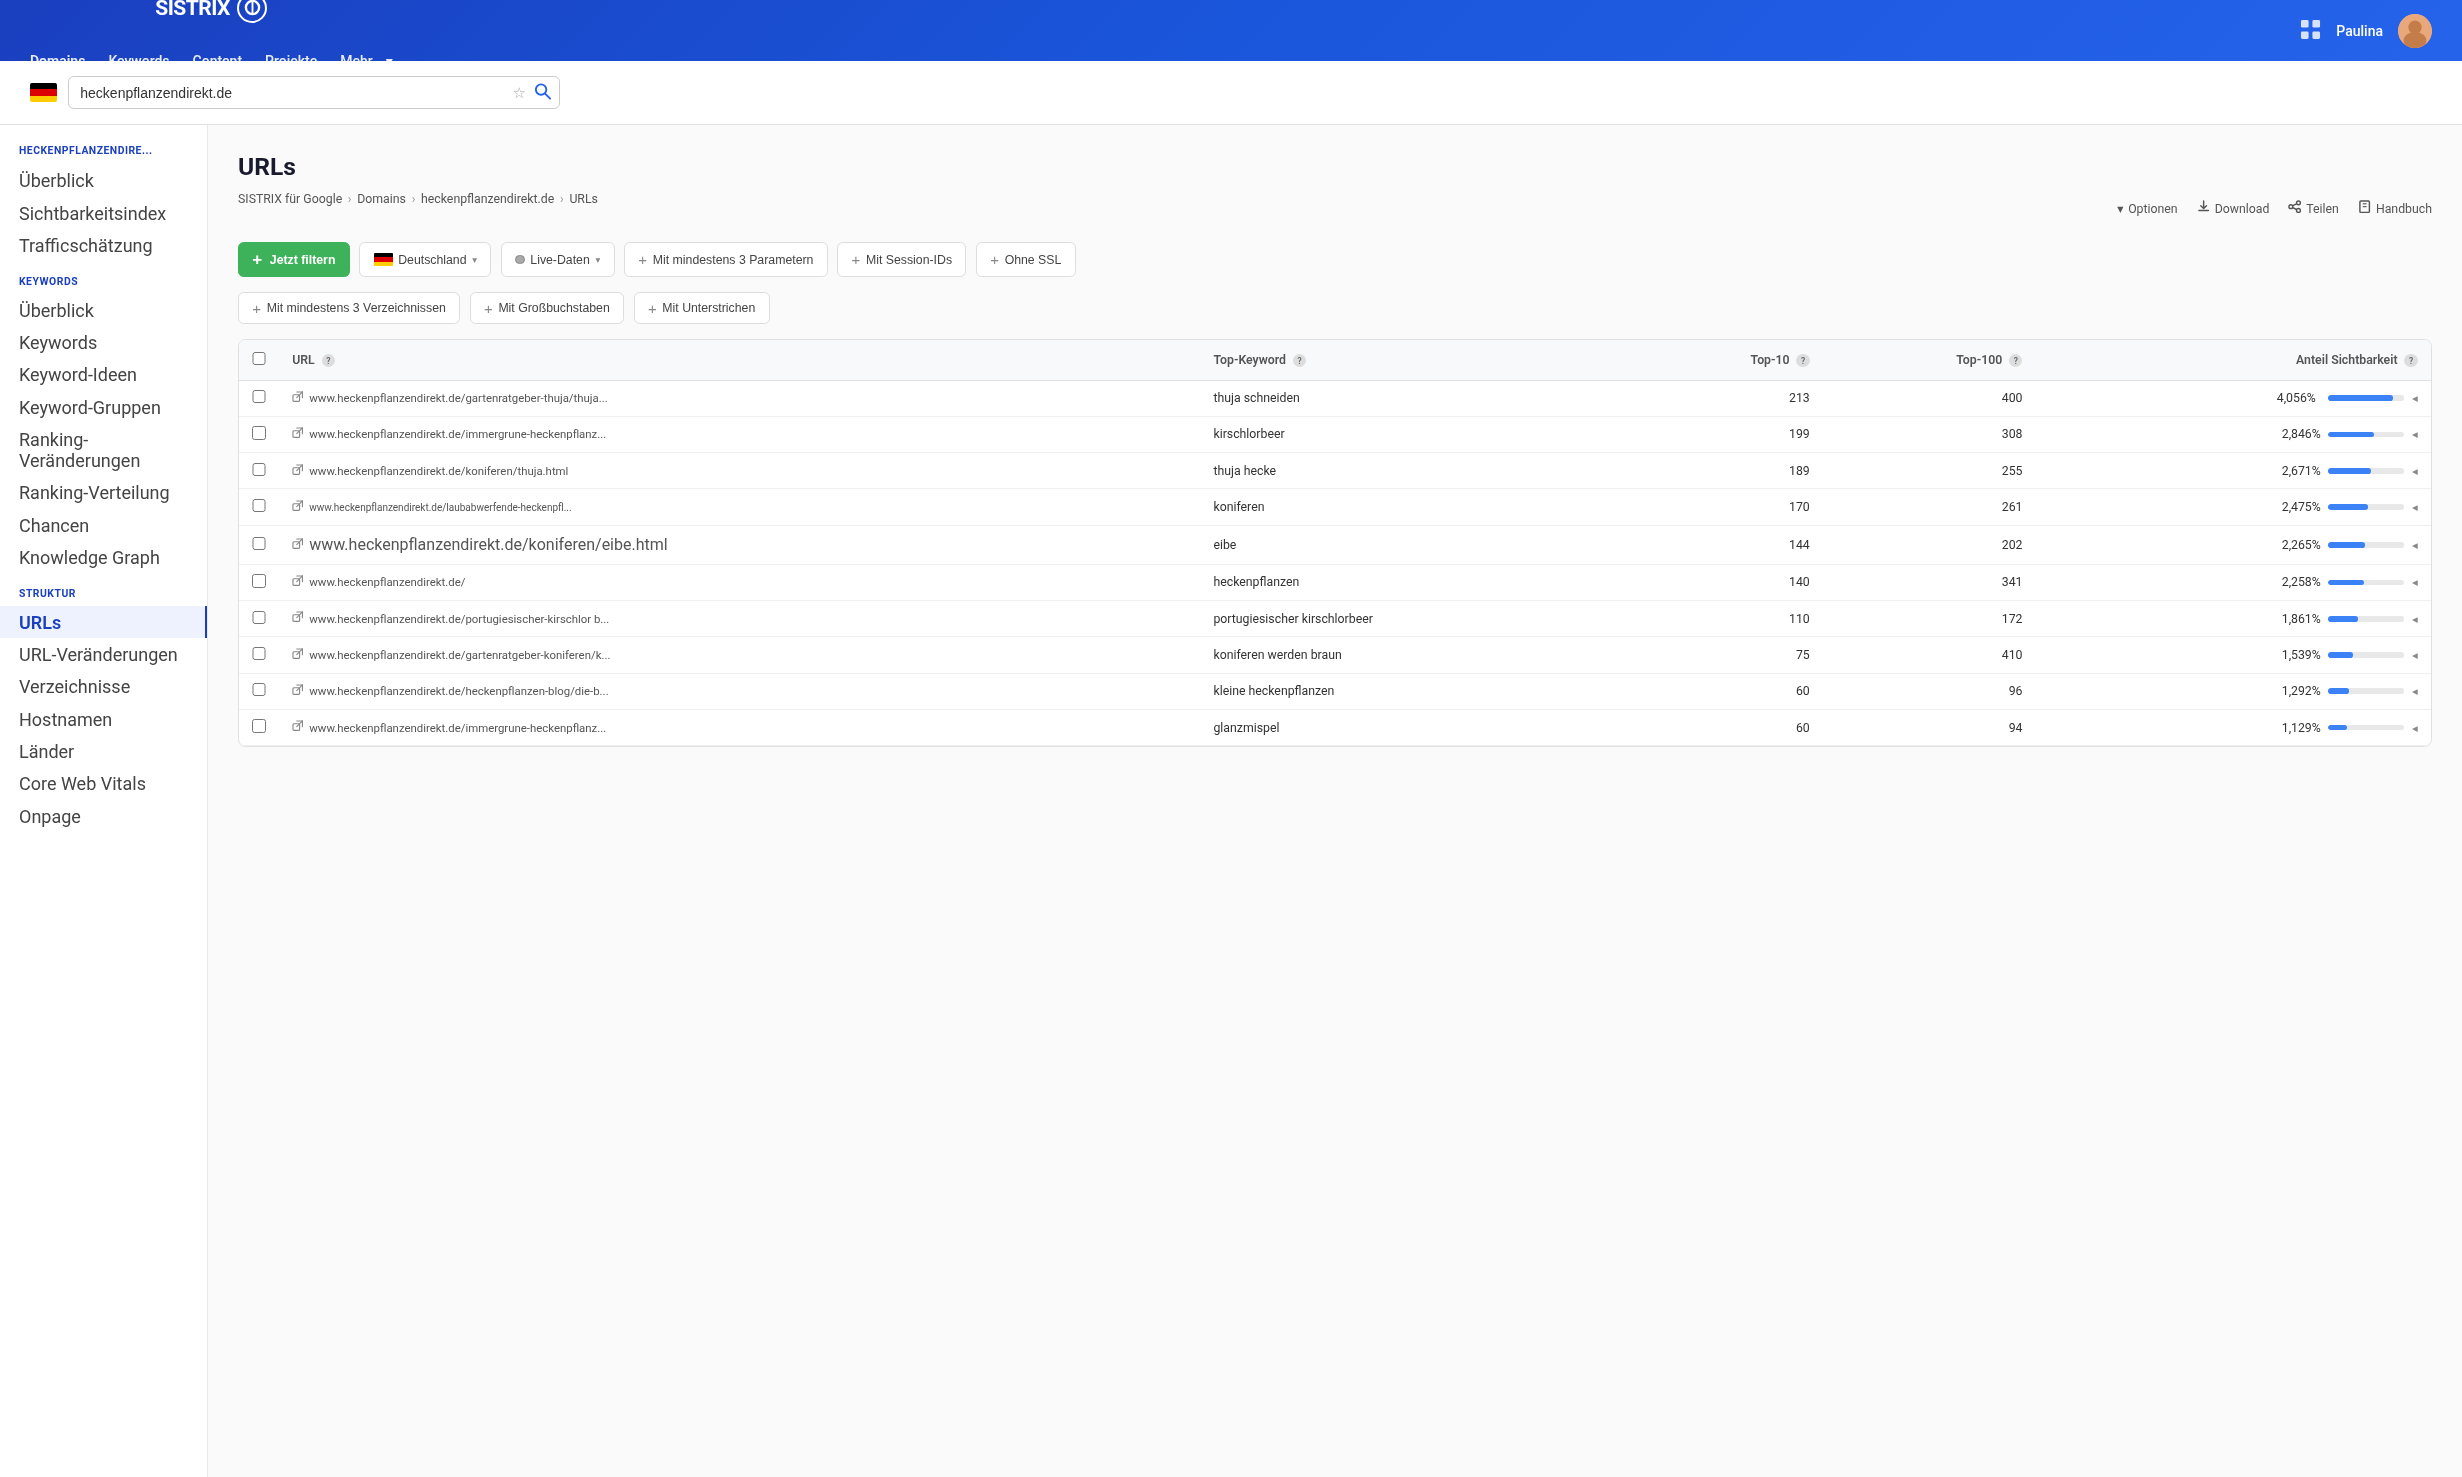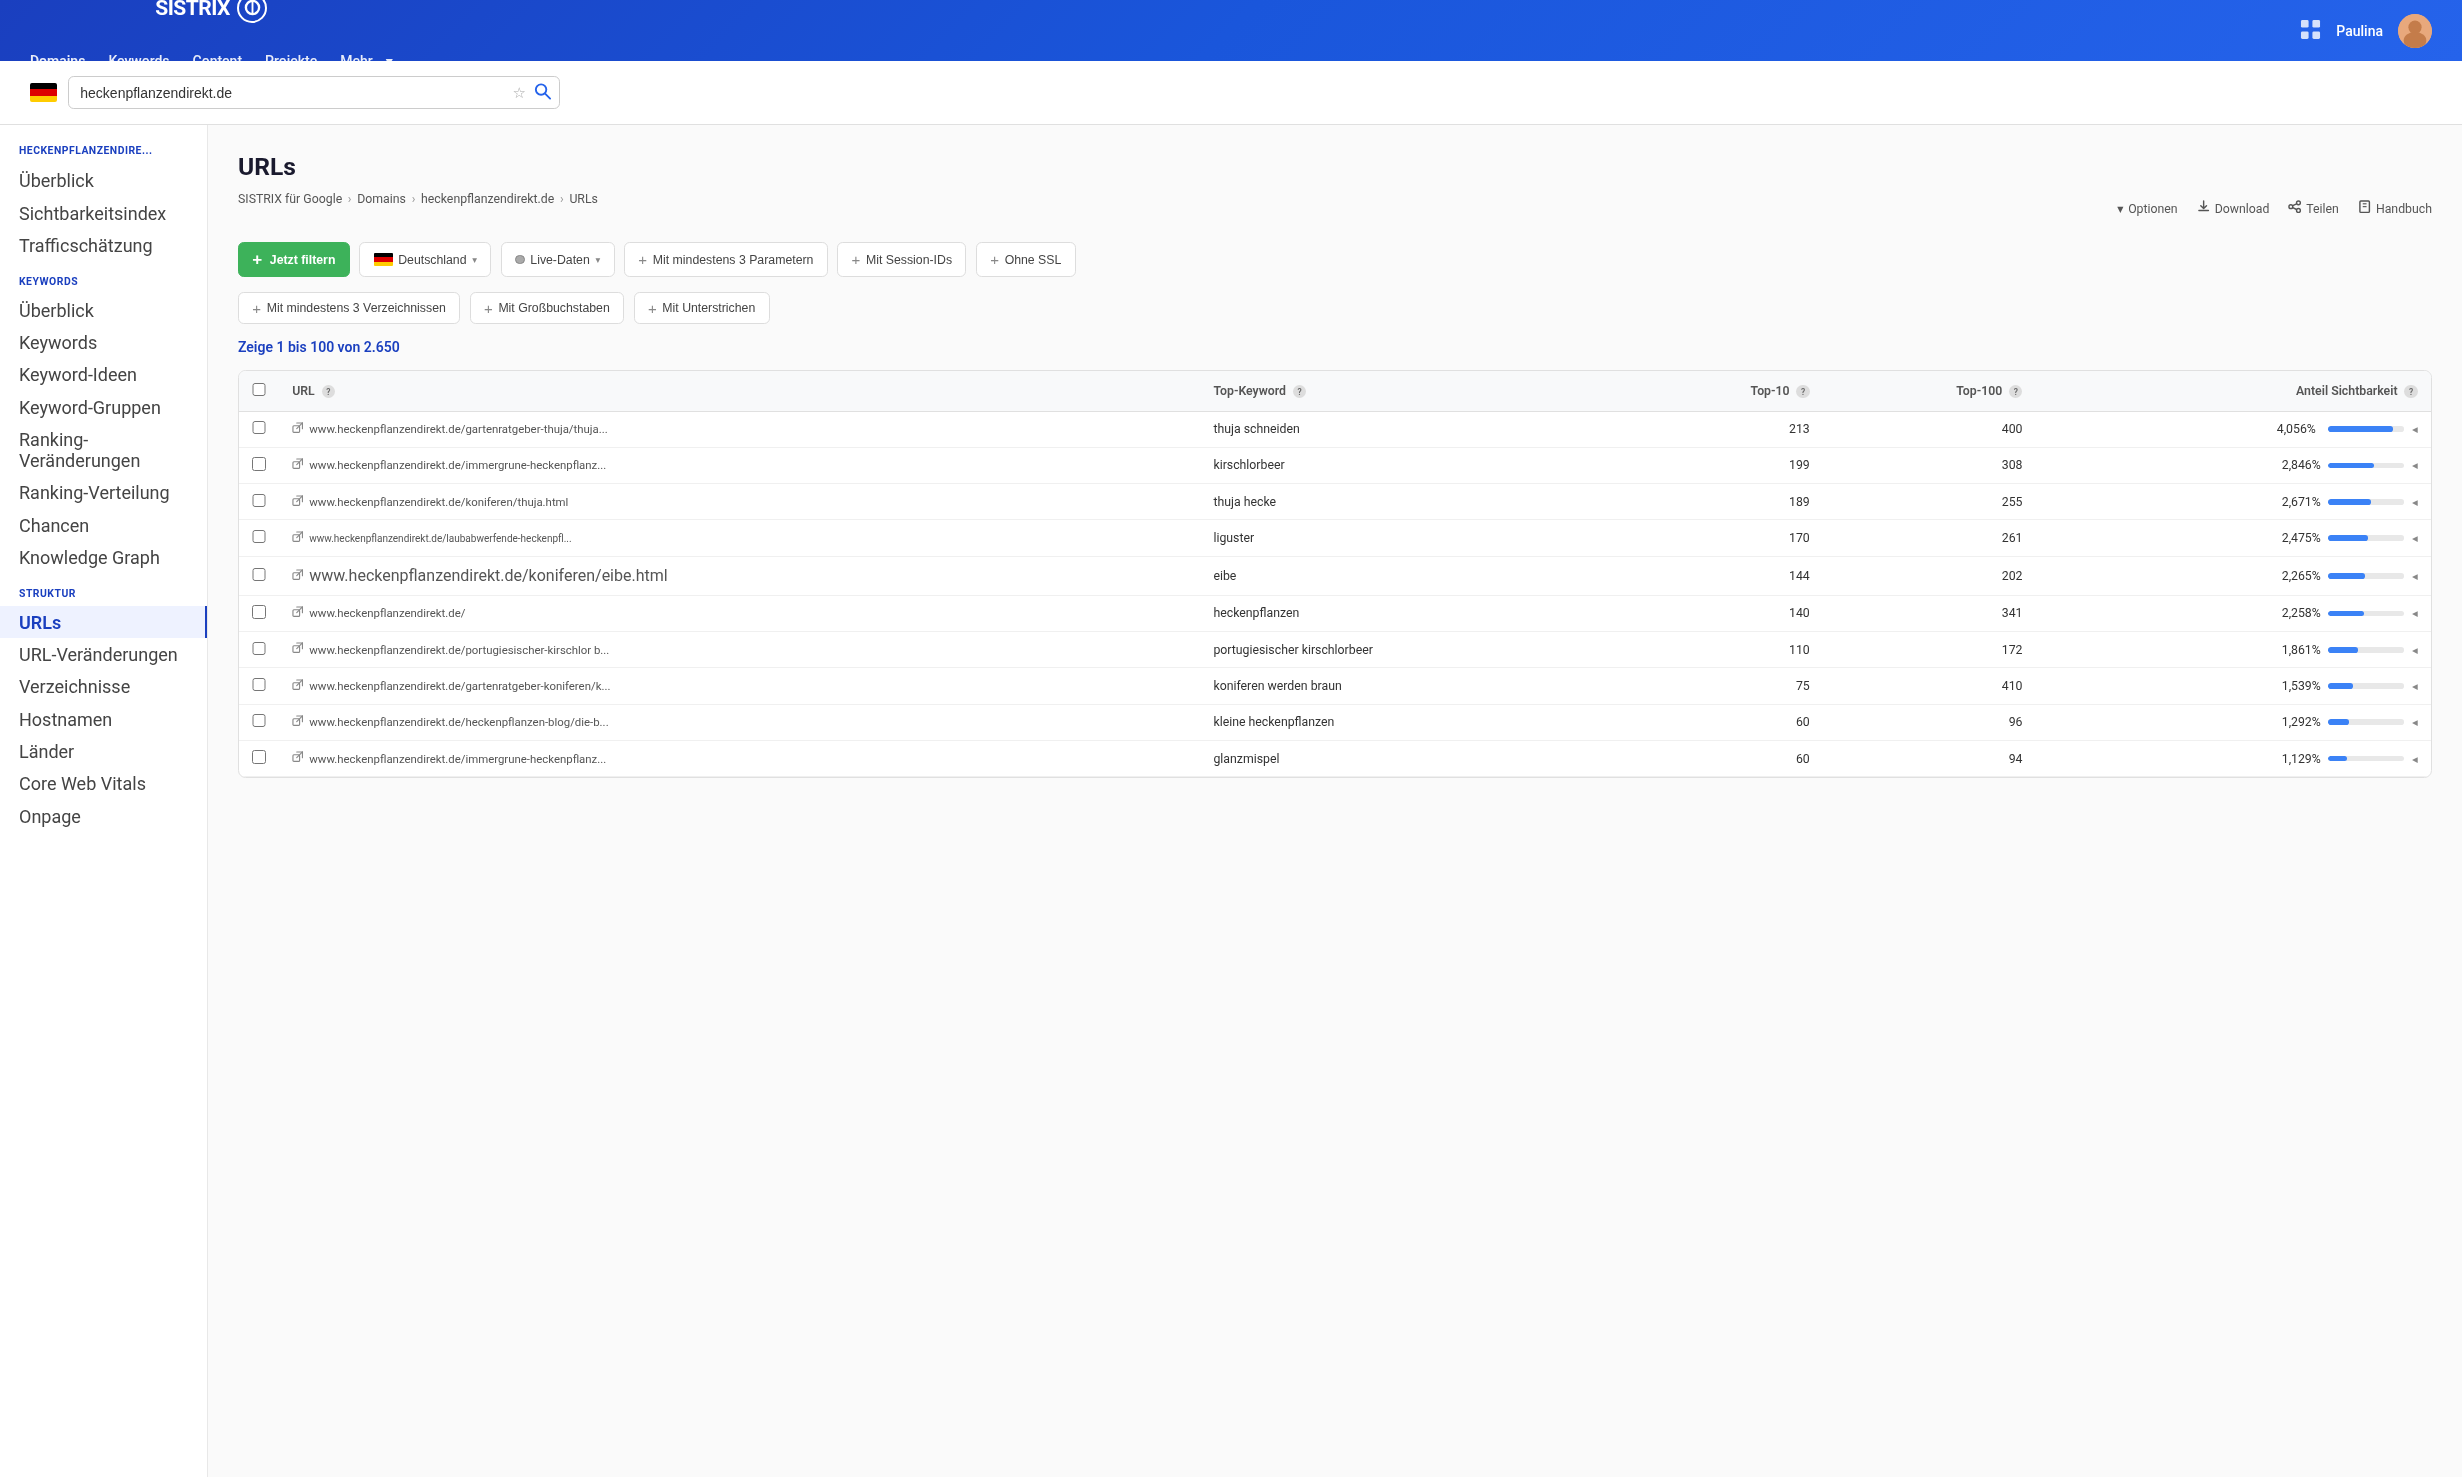--- a/index.html
+++ b/index.html
@@ -259,21 +259,20 @@
       <button class="filter-btn">
         <span class="plus">+</span>
         <span>Mit Großbuchstaben</span>
       </button>
       <button class="filter-btn">
         <span class="plus">+</span>
         <span>Mit Unterstrichen</span>
       </button>
     </div>
 
-    <div class="results-info">Zeige 1 bis 100 von 2.650</div>
 
     <div class="table-wrap">
       <table>
         <thead>
           <tr>
             <th style="width:34px;">
               <input type="checkbox" class="checkbox" style="">
             </th>
             <th>
               <span>URL</span>
@@ -413,21 +412,21 @@
           <svg width="11.4" height="11.4" viewBox="0 0 12 12" fill="none">
                       <rect x="1" y="4" width="7" height="7" rx="1" stroke="#888" stroke-width="1.2"></rect>
                       <path d="M5 1h6v6" stroke="#888" stroke-width="1.2" stroke-linecap="round"></path>
                       <line x1="5" y1="7" x2="11" y2="1" stroke="#888" stroke-width="1.2" stroke-linecap="round"></line>
                     </svg>
         </span>
         <span class="url-text" style="color:#555; font-size:10px;">www.heckenpflanzendirekt.de/laubabwerfende-heckenpfl...</span>
       </div>
     </td>
     <td>
-      <span>liguster</span>
+      <span>koniferen</span>
     </td>
     <td class="right">
       <span>170</span>
     </td>
     <td class="right">
       <span>261</span>
     </td>
     <td class="right">
       <div class="visibility-bar">
         <span style="min-width:49px; text-align:right;">2,475%</span>

